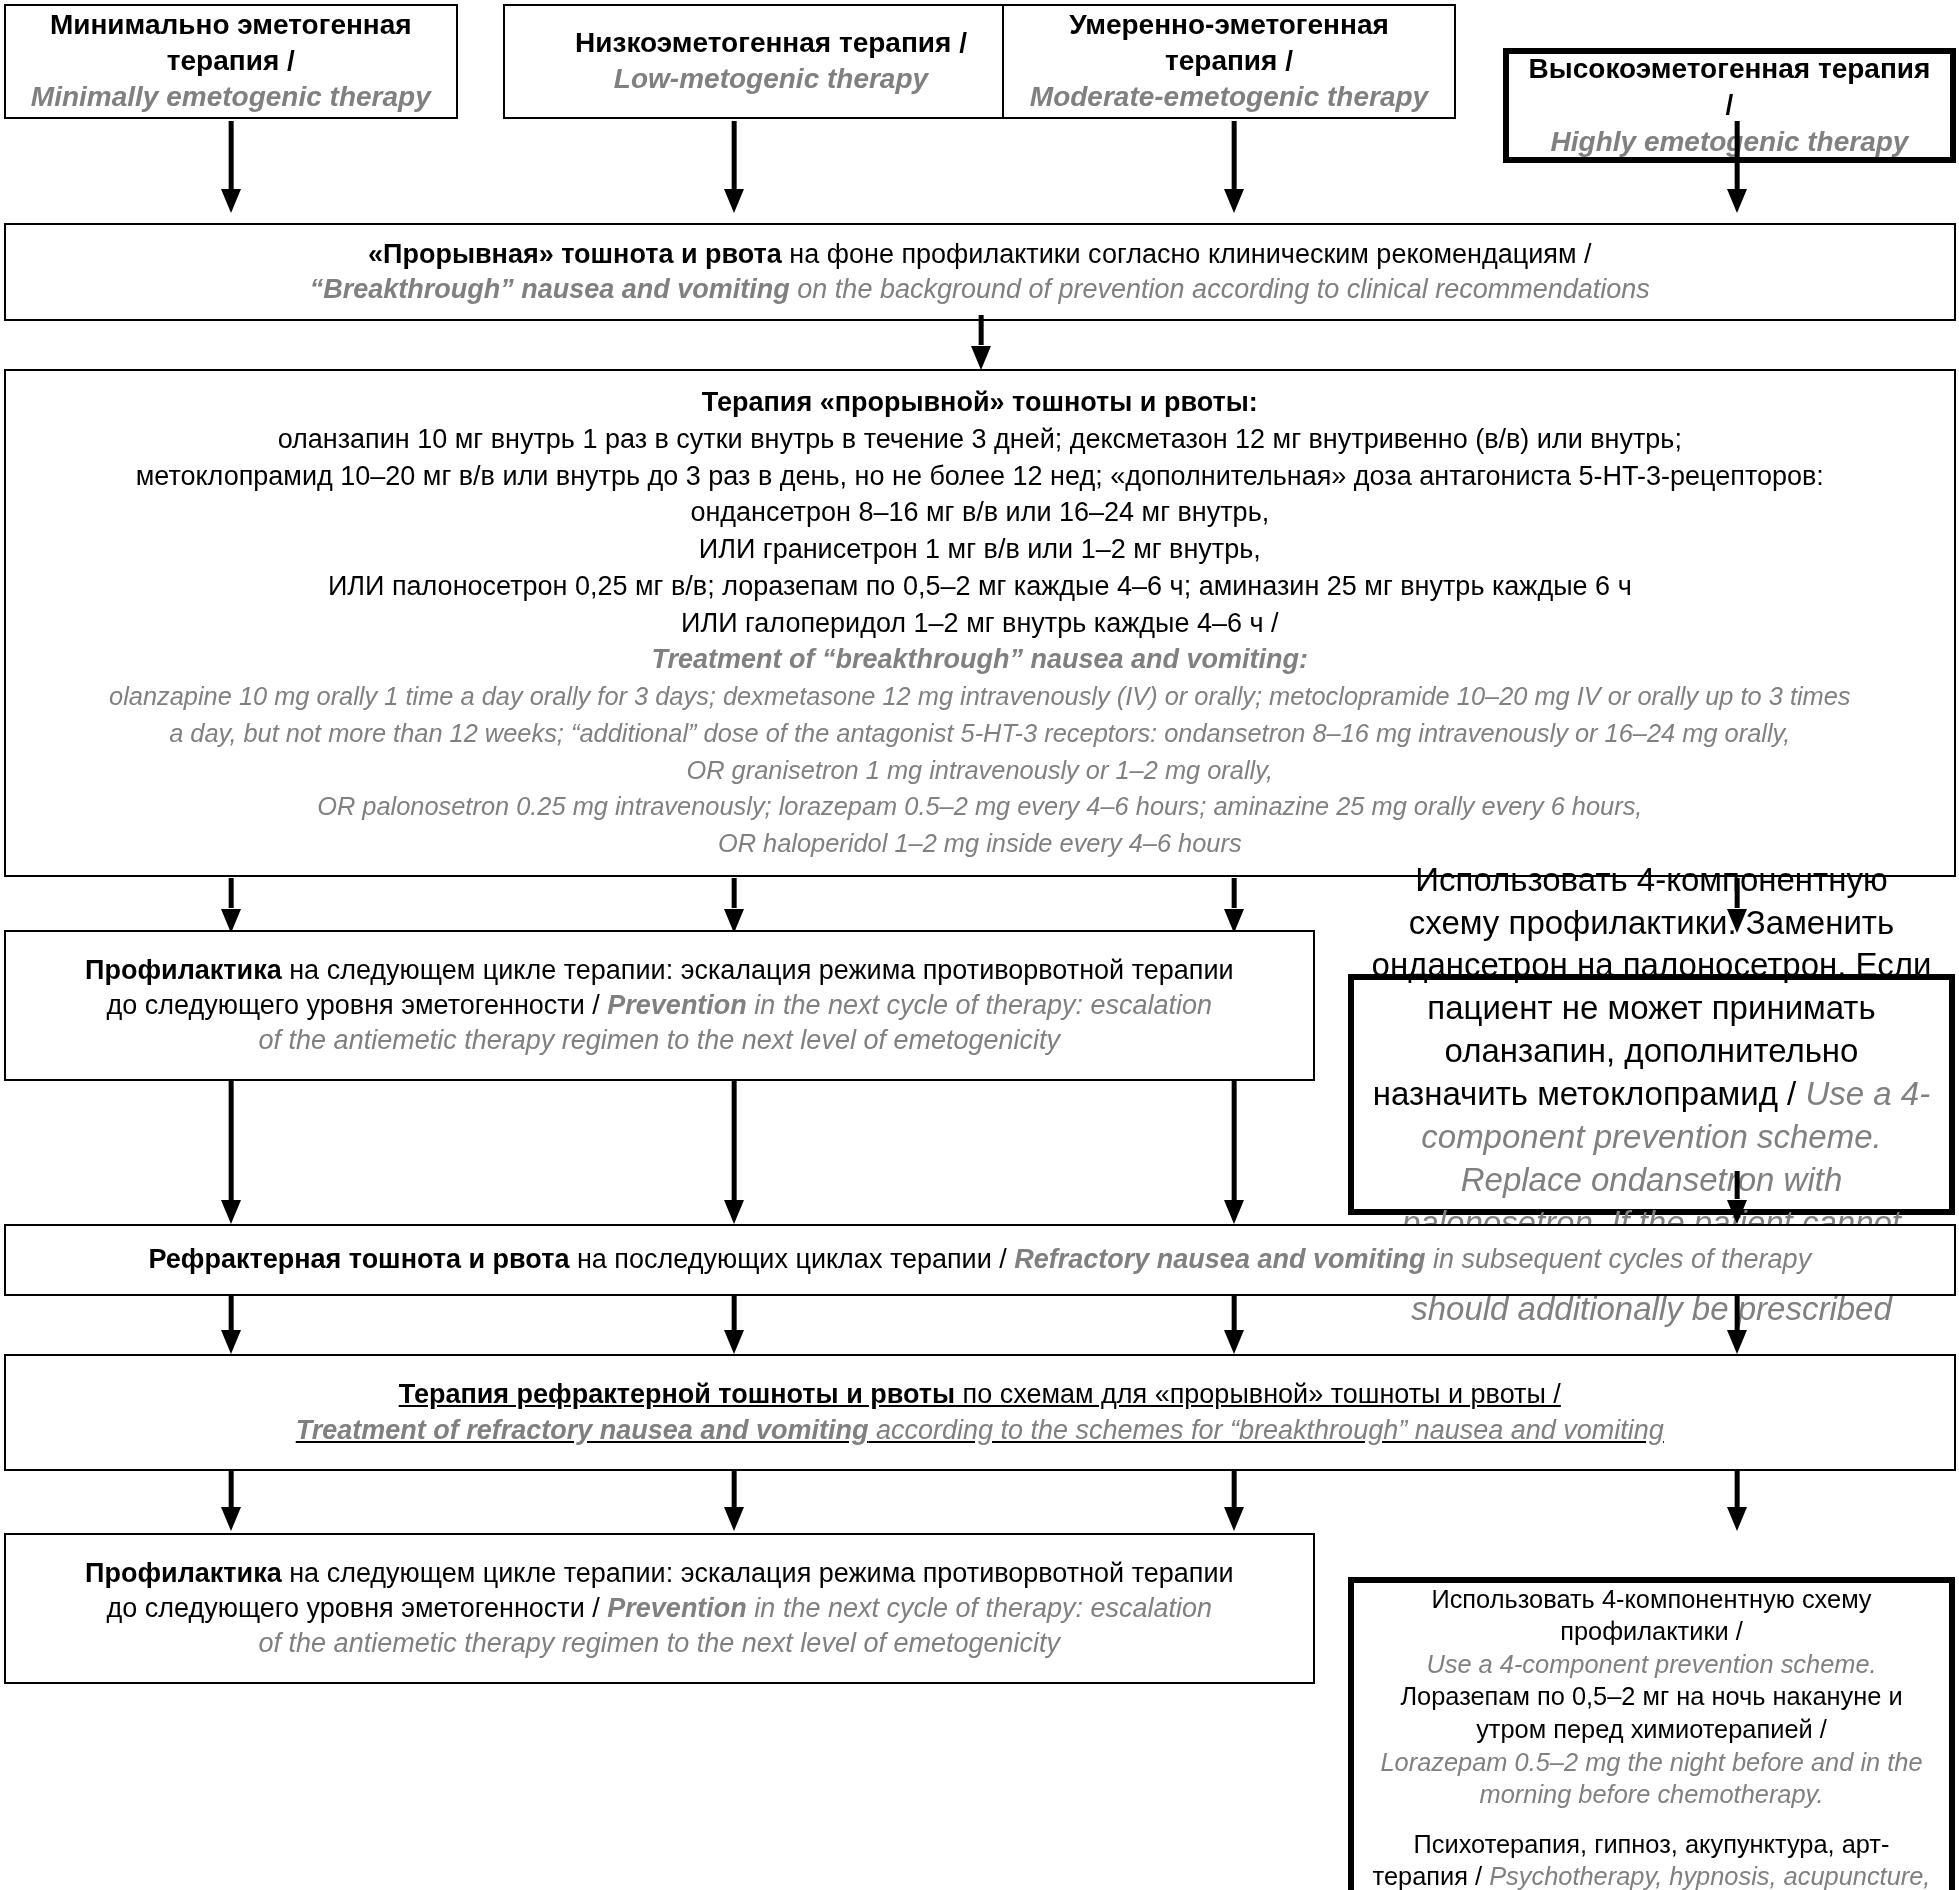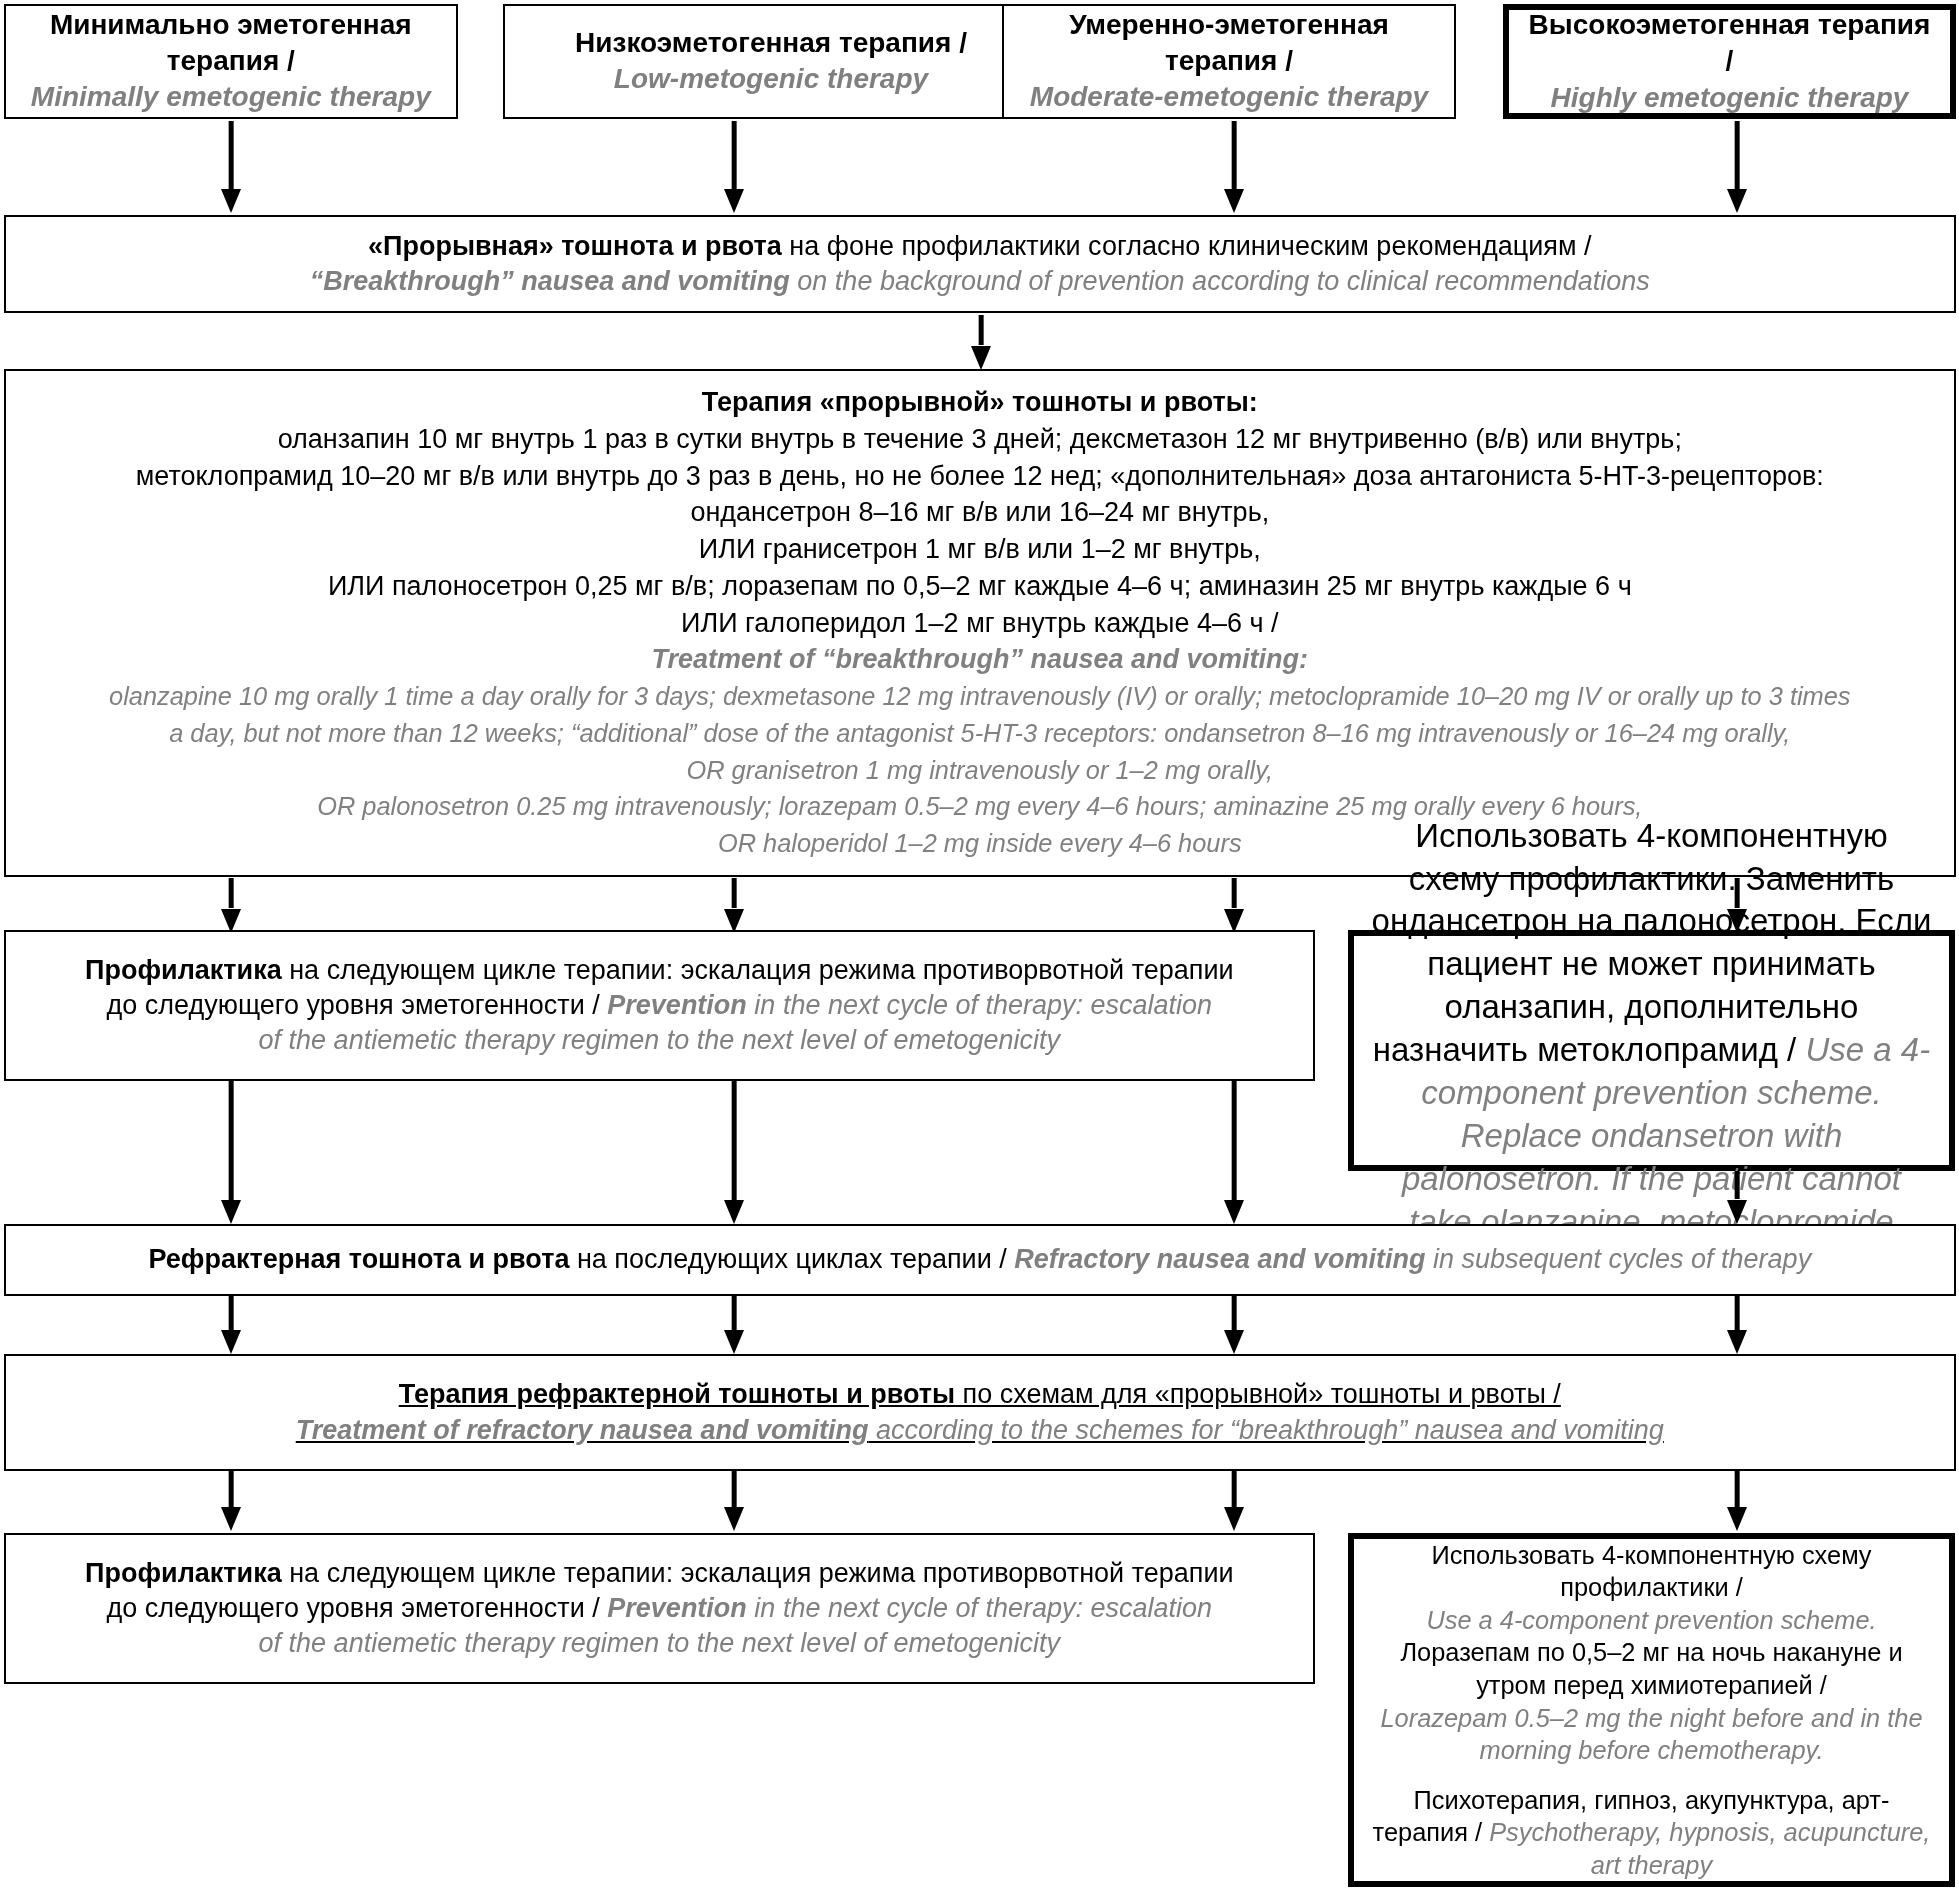--- a/index.html
+++ b/index.html
@@ -16,39 +16,39 @@
     box-sizing:border-box;
     background:#fff;
     border:2.8px solid #000;
     display:flex;
     align-items:center;
     justify-content:center;
     text-align:center;
     line-height:1.30;
     color:#000;
   }
-  .box.thick{border-width:6.6px;}
+  .box.thick{border-width:6.6px;margin-top:44px;}
   .box .inner{width:100%;padding:0 13px;box-sizing:border-box;}
 
   
   .ru{color:#000;font-weight:400;font-style:normal;}
   .ru-b{color:#000;font-weight:700;font-style:normal;}
   .en{color:#808080;font-style:italic;font-weight:400;}
   .en-b{color:#808080;font-style:italic;font-weight:700;}
 
   
   .topbox{height:115px;top:3.8px;font-size:28px;}
   .topbox .inner{padding:0 17px;}
   .t1{left:3.8px;width:454px;}
   .t2{left:503px;width:536px;}
   .t3{left:1002px;width:454px;}
   .t4{left:1503px;width:453px;}
 
   
-  .breakthrough{left:3.8px;width:1952px;top:215px;height:98px;font-size:27px;}
+  .breakthrough{left:3.8px;width:1952px;top:223px;height:98px;font-size:27px;}
 
   
   .therapy{left:3.8px;width:1952px;top:369px;height:508px;font-size:27px;line-height:1.36;}
   .therapy .inner{padding:0 15px;}
   .therapy .en{font-size:25.4px;}
 
   
   .prev1{left:3.8px;width:1311px;top:930px;height:151px;font-size:27px;}
   .prev1 .inner{padding:0 22.6px;}
   .note1{left:1348px;width:607px;top:930px;height:241px;font-size:33px;line-height:1.30;}

